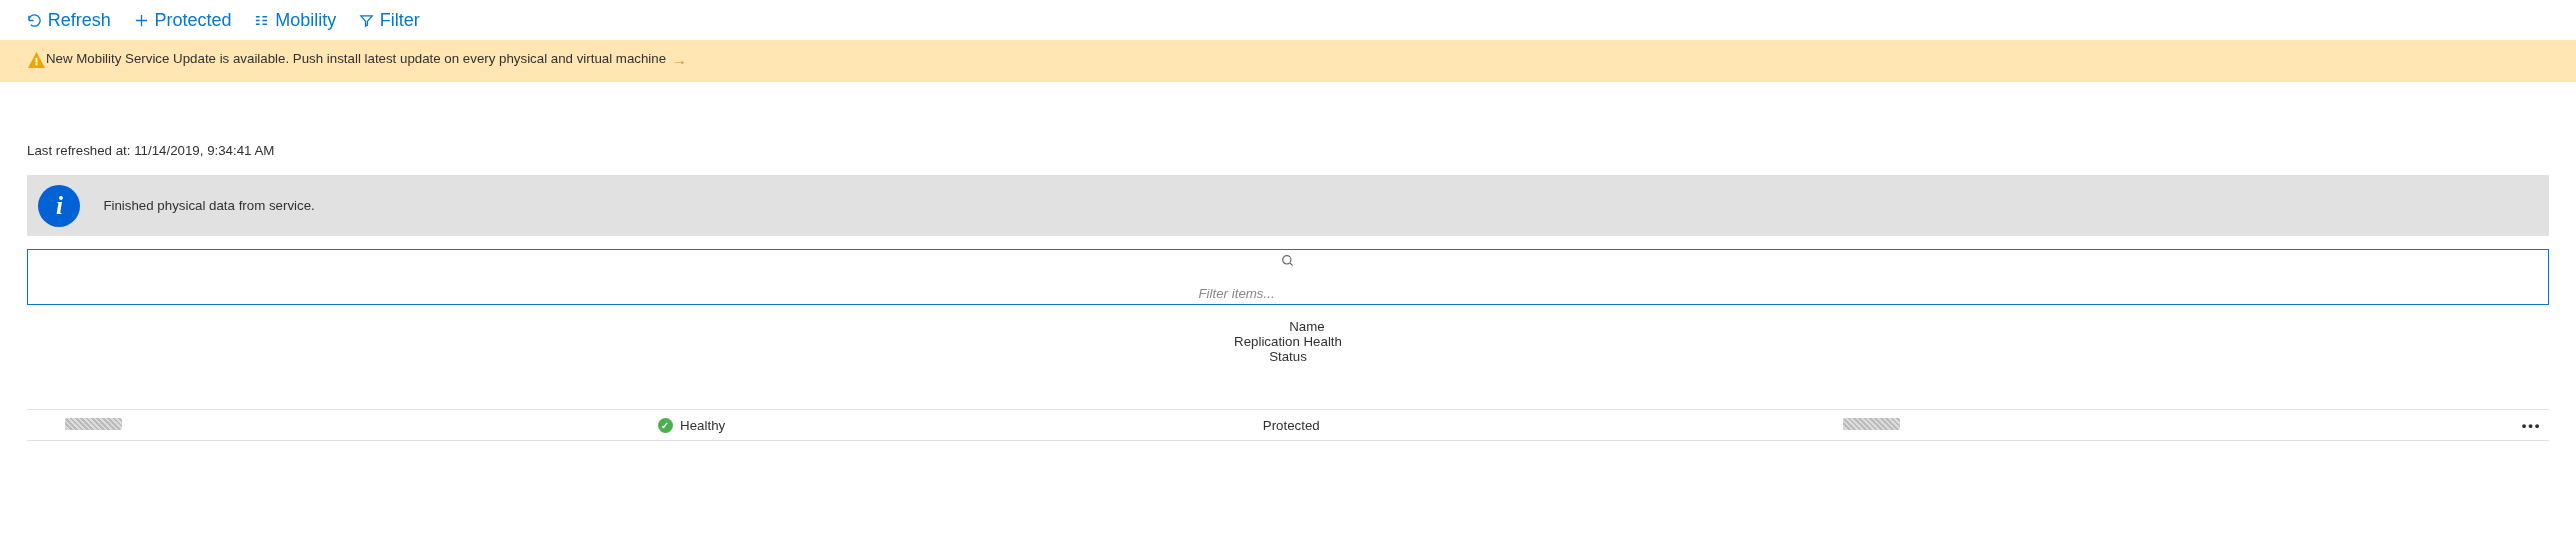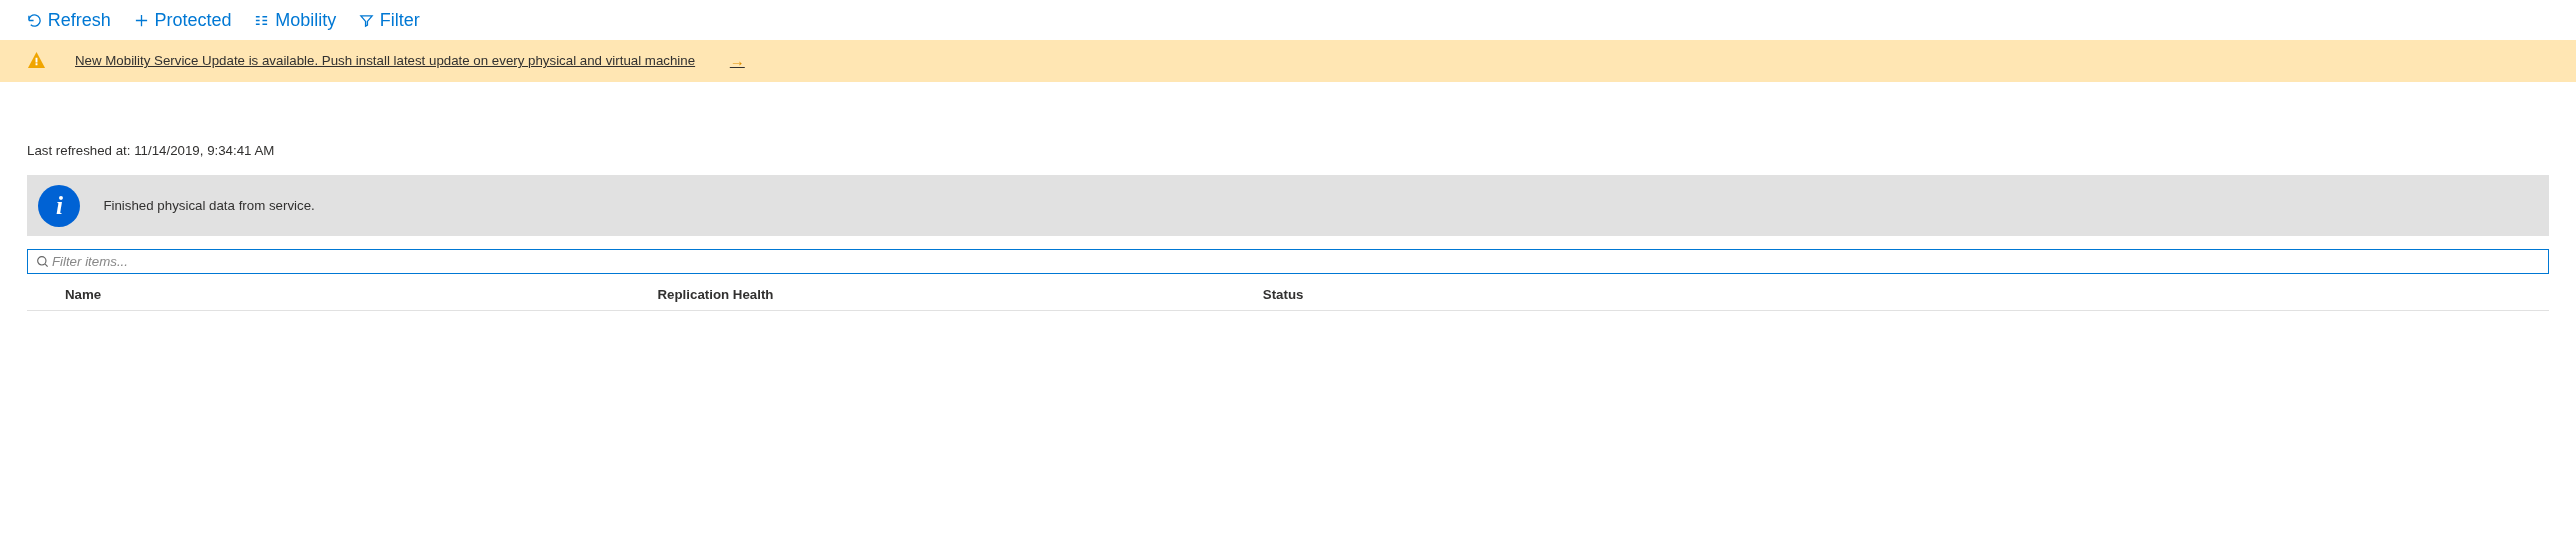--- a/index.html
+++ b/index.html
@@ -2,37 +2,37 @@
 <html style="font-size:15px"><head>
   <meta charset="utf-8">
   <style>
     * { margin: 0; padding: 0; box-sizing: border-box; }
     body { font-family: "Segoe UI", Arial, sans-serif; font-size: 13.3px; color: #323130; background: #fff; }
 
     .toolbar { display: flex; gap: 23px; padding: 9.5px 27px; align-items: center; }
     .toolbar-btn { display: flex; align-items: center; gap: 5.7px; color: #0078d4; cursor: pointer; font-size: 18px; }
     .toolbar-btn svg { width: 15px; height: 15px; }
 
-    .alert-bar { background: #ffe6b3; display: flex; align-items: center; padding: 11.4px 27px; gap: 29px; text-decoration: underline; }
+    .alert-bar { background: #ffe6b3; display: flex; padding: 11.4px 27px; gap: 0; }
     .alert-bar .warn-icon { width: 19px; height: 19px; flex-shrink: 0; }
     .alert-link-arrow { color: #e09000; margin-left: 5.7px; font-size: 15px; }
 
     .refresh-time { padding: 13.3px 27px 9.5px; color: #323130; margin-top: 48px; }
 
     .info-bar { background: #e1e1e1; margin: 7.6px 27px 13.3px; display: flex; align-items: center; padding: 9.5px 11.4px; gap: 23px; }
     .info-icon-wrap { width: 42px; height: 42px; border-radius: 50%; background: #0062d4; display: flex; align-items: center; justify-content: center; color: #fff; font-family: Georgia, serif; font-style: italic; font-weight: bold; font-size: 25px; }
 
-    .search-wrap { margin: 0 27px 5.7px; border: 1.9px solid #0078d4; display: flex; align-items: center; padding: 3.8px 7.6px; gap: 3px; }
+    .search-wrap { margin: 0 27px 5.7px; border: 1.9px solid #0078d4; display: flex; align-items: center; padding: 3.8px 7.6px; gap: 18px; flex-direction: column; }
     .search-wrap svg { width: 13.3px; height: 13.3px; color: #666; flex-shrink: 0; }
     .search-wrap input { border: none; outline: none; flex: 1; font-size: 13.3px; font-style: italic; color: #666; background: transparent; }
     .search-wrap input::placeholder { font-style: italic; color: #888; }
 
     .table { margin: 0 27px; }
     .thead, .trow { display: flex; align-items: center; padding: 7.6px 0; border-bottom: 1px solid #e1e1e1; }
-    .thead { font-weight: 700; }
+    .thead { font-weight: 400; flex-direction: column; }
     .col-name { flex: 0 0 25%; padding-left: 38px; }
     .col-health { flex: 0 0 24%; display: flex; align-items: center; gap: 7.6px; text-align: center; }
     .col-status { flex: 0 0 23%; }
     .col-loc { flex: 1; }
     .col-actions { flex: 0 0 38px; text-align: right; padding-right: 7.6px; cursor: pointer; letter-spacing: 1.9px; font-weight: bold; }
     .redacted { display: inline-block; width: 57px; height: 11.4px; background: repeating-linear-gradient(45deg, #bbb, #bbb 1.9px, #ddd 1.9px, #ddd 3.8px); border-radius: 1.9px; }
     .health-ok { width: 15px; height: 15px; background: #4caf50; border-radius: 50%; display: flex; align-items: center; justify-content: center; }
     .health-ok::after { content: "✓"; color: #fff; font-size: 9.5px; font-weight: bold; }
   </style>
 </head>
@@ -91,14 +91,24 @@
   <input type="text" placeholder="Filter items..." style="">
 </div>
 
 <div class="table">
   <div class="thead">
     <div class="col-name">Name</div>
     <div class="col-health">Replication Health</div>
     <div class="col-status">Status</div>
     <div class="col-actions"></div>
   </div>
+  <div class="trow">
+    <div class="col-name"><span class="redacted"></span></div>
+    <div class="col-health">
+      <span class="health-ok"></span>
+      <span>Healthy</span>
+    </div>
+    <div class="col-status">Protected</div>
+    <div class="col-loc"><span class="redacted"></span></div>
+    <div class="col-actions">•••</div>
+  </div>
 </div>
 
 
 </body></html>

